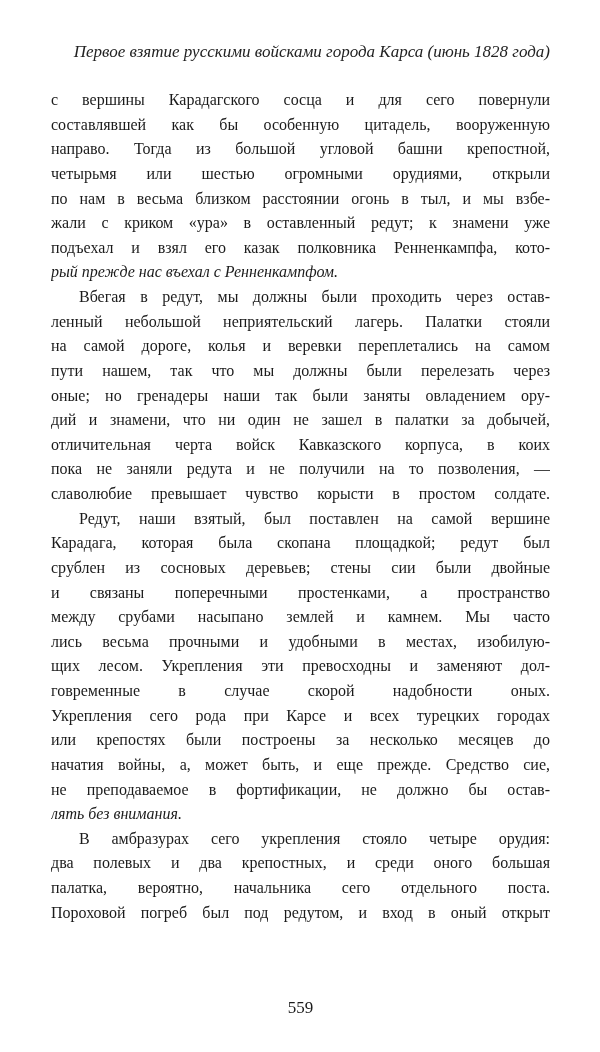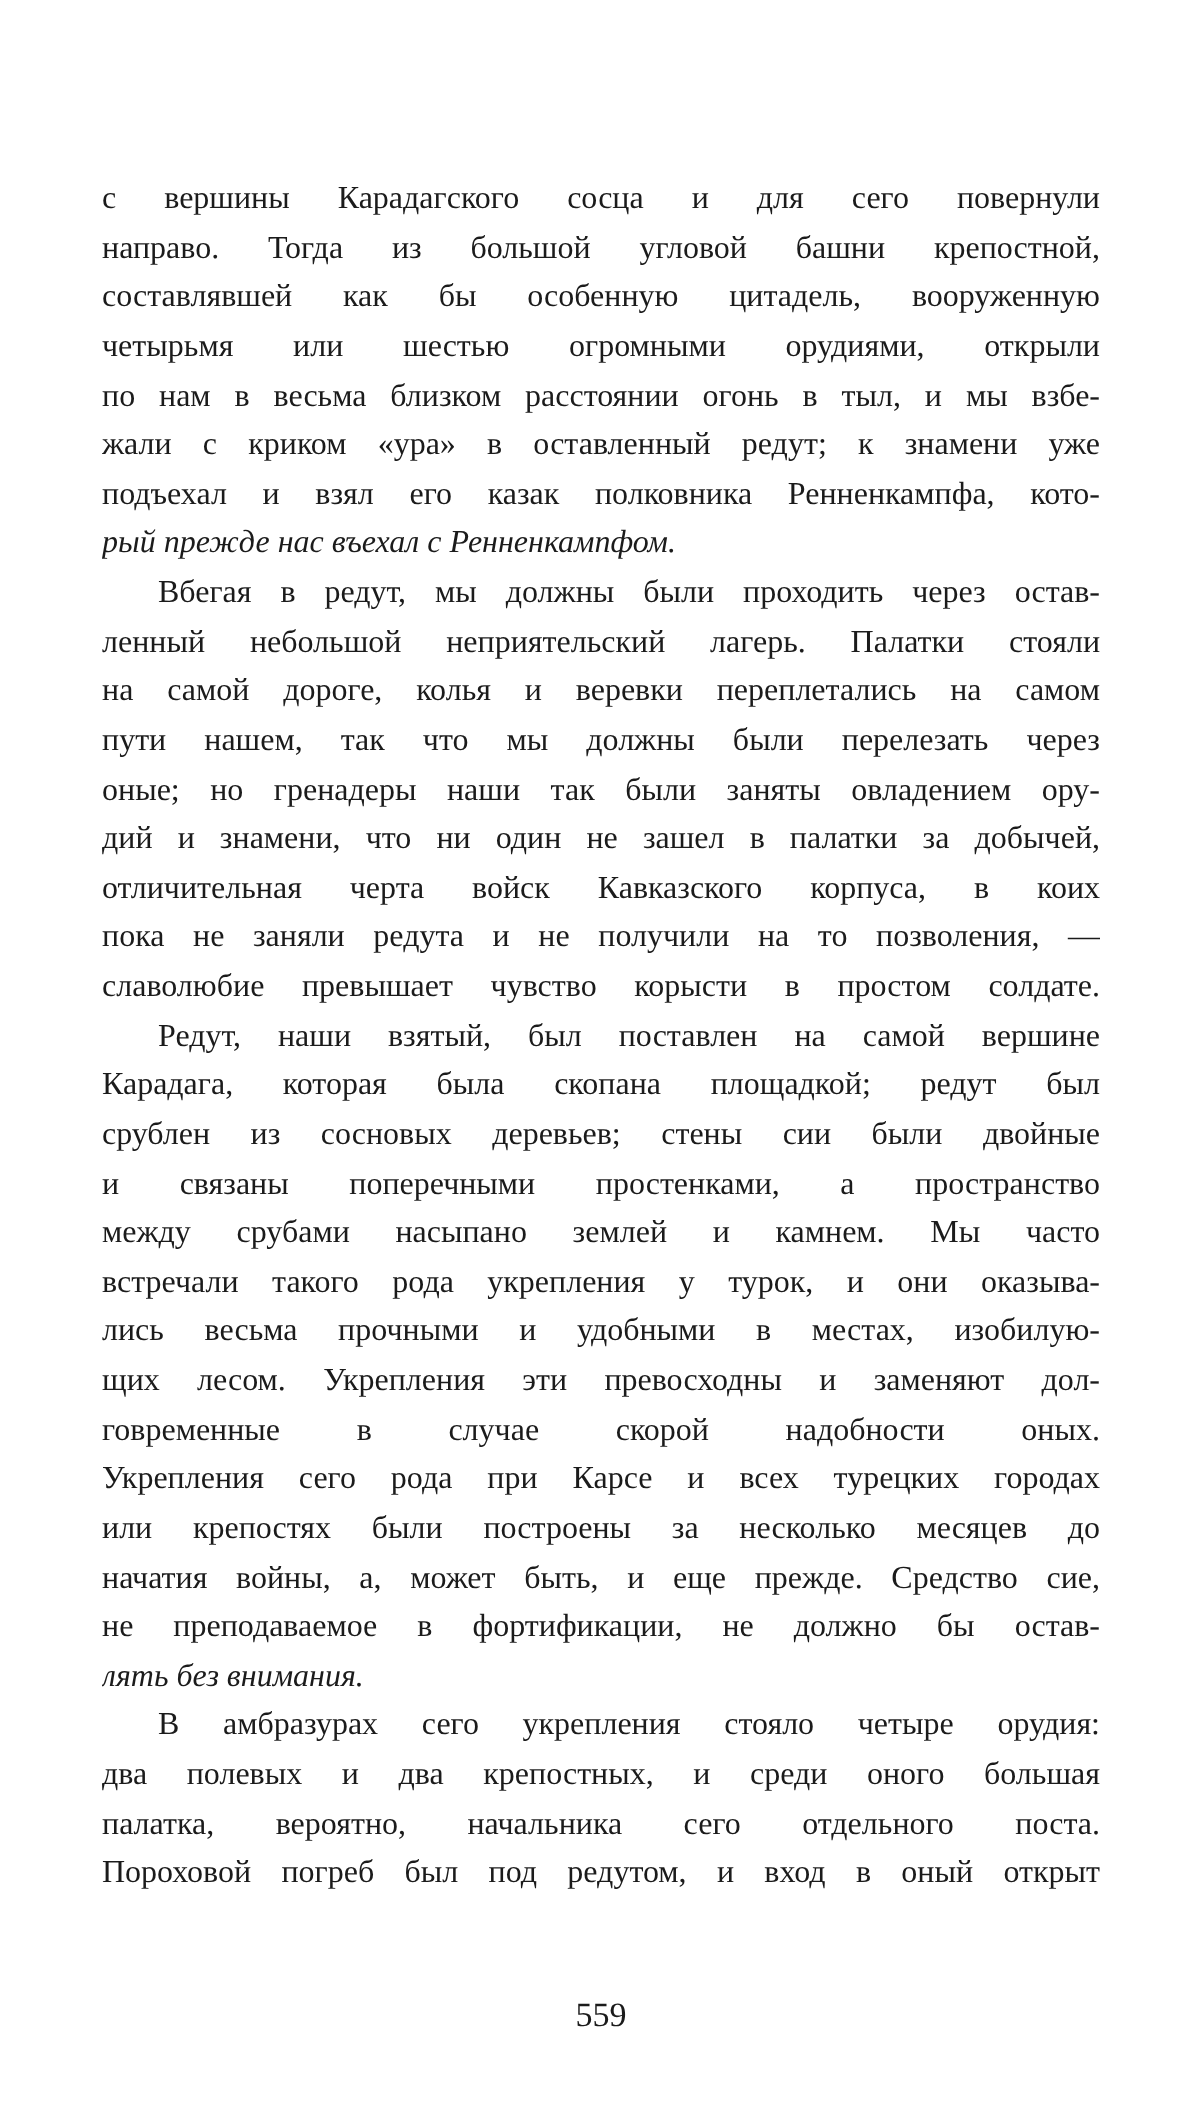--- a/index.html
+++ b/index.html
@@ -68,26 +68,27 @@
     font-size: 17px;
     line-height: 20px;
     color: #1b1b1b;
     margin-top: 22px;
   }
 </style>
 </head>
 <body>
 
 <div class="book-page">
+  <div class="running-header">Первое взятие русскими войсками города Карса (июнь 1828 года)</div>
 
   <div class="page-body">
       <div class="para">
         <div class="line">с вершины Карадагского сосца и для сего повернули</div>
+        <div class="line">составлявшей как бы особенную цитадель, вооруженную</div>
         <div class="line">направо. Тогда из большой угловой башни крепостной,</div>
-        <div class="line">составлявшей как бы особенную цитадель, вооруженную</div>
         <div class="line">четырьмя или шестью огромными орудиями, открыли</div>
         <div class="line">по нам в весьма близком расстоянии огонь в тыл, и мы взбе-</div>
         <div class="line">жали с криком «ура» в оставленный редут; к знамени уже</div>
         <div class="line">подъехал и взял его казак полковника Ренненкампфа, кото-</div>
         <div class="line last-left">рый прежде нас въехал с Ренненкампфом.</div>
       </div>
       <div class="para">
         <div class="line indent">Вбегая в редут, мы должны были проходить через остав-</div>
         <div class="line">ленный небольшой неприятельский лагерь. Палатки стояли</div>
         <div class="line">на самой дороге, колья и веревки переплетались на самом</div>
@@ -97,21 +98,20 @@
         <div class="line">отличительная черта войск Кавказского корпуса, в коих</div>
         <div class="line">пока не заняли редута и не получили на то позволения, —</div>
         <div class="line">славолюбие превышает чувство корысти в простом солдате.</div>
       </div>
       <div class="para">
         <div class="line indent">Редут, наши взятый, был поставлен на самой вершине</div>
         <div class="line">Карадага, которая была скопана площадкой; редут был</div>
         <div class="line">срублен из сосновых деревьев; стены сии были двойные</div>
         <div class="line">и связаны поперечными простенками, а пространство</div>
         <div class="line">между срубами насыпано землей и камнем. Мы часто</div>
-        <div class="line">встречали такого рода укрепления у турок, и они оказыва-</div>
         <div class="line">лись весьма прочными и удобными в местах, изобилую-</div>
         <div class="line">щих лесом. Укрепления эти превосходны и заменяют дол-</div>
         <div class="line">говременные в случае скорой надобности оных.</div>
         <div class="line">Укрепления сего рода при Карсе и всех турецких городах</div>
         <div class="line">или крепостях были построены за несколько месяцев до</div>
         <div class="line">начатия войны, а, может быть, и еще прежде. Средство сие,</div>
         <div class="line">не преподаваемое в фортификации, не должно бы остав-</div>
         <div class="line last-left">лять без внимания.</div>
       </div>
       <div class="para">

